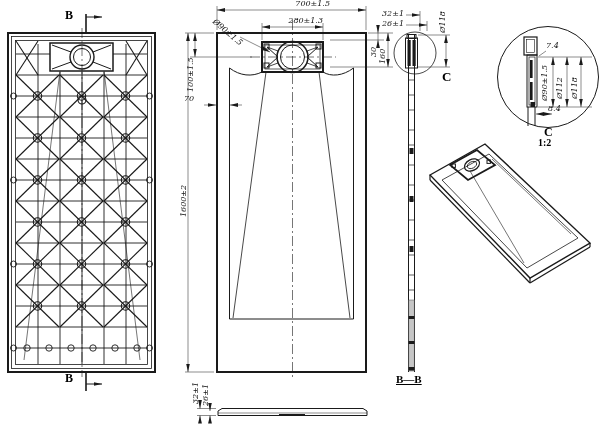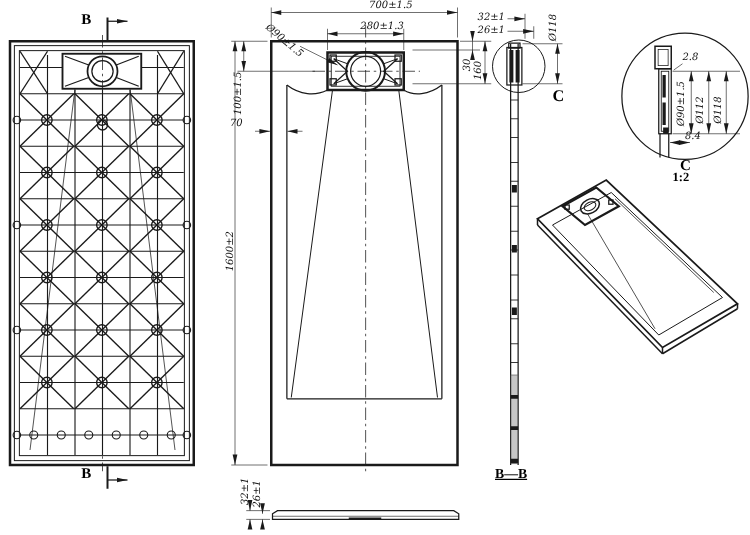--- a/index.html
+++ b/index.html
@@ -314,21 +314,21 @@
 <span class="lbl rot" style="left:180px;top:217px">1600±2</span>
 <span class="lbl rot" style="left:370px;top:57px">30</span>
 <span class="lbl rot" style="left:379px;top:64px">160</span>
 
 <span class="lbl" style="left:378px;top:10px;width:26px;text-align:right">32±1</span>
 <span class="lbl" style="left:378px;top:20px;width:26px;text-align:right">26±1</span>
 <span class="lbl rot" style="left:439px;top:33px">Ø118</span>
 <span class="lbl big s13" style="left:442px;top:70px">C</span>
 <span class="lbl big s11" style="left:396px;top:374px">B—B</span>
 
-<span class="lbl" style="left:546px;top:42px">2.8</span>
+<span class="lbl" style="left:546px;top:42px">7.4</span>
 <span class="lbl rot" style="left:541px;top:101px">Ø90±1.5</span>
 <span class="lbl rot" style="left:556px;top:99px">Ø112</span>
 <span class="lbl rot" style="left:571px;top:99px">Ø118</span>
 <span class="lbl" style="left:548px;top:105px">8.4</span>
 <span class="lbl big s12" style="left:544px;top:126px">C</span>
 <span class="lbl big s10" style="left:538px;top:138px">1:2</span>
 
 <span class="lbl rot" style="left:192px;top:404px">32±1</span>
 <span class="lbl rot" style="left:202px;top:406px">26±1</span>
 

